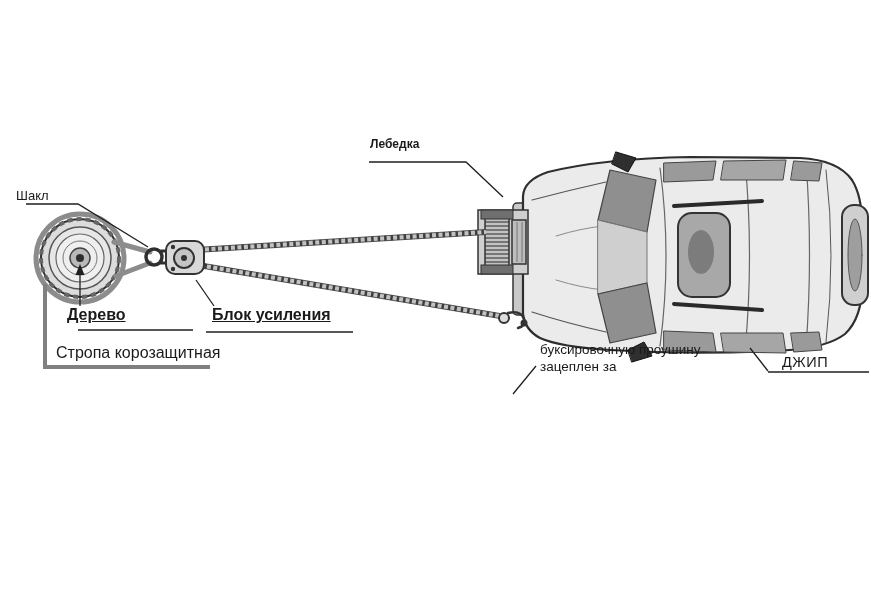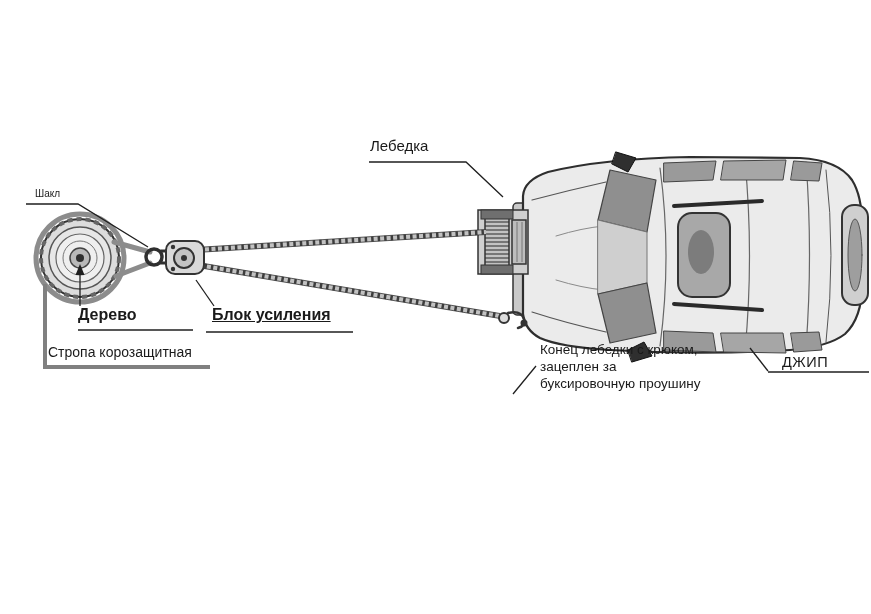--- a/index.html
+++ b/index.html
@@ -19,25 +19,25 @@
     position: absolute;
     left: 0; top: 0;
     width: 871px;
     height: 614px;
   }
   .label {
     position: absolute;
     color: #1a1a1a;
     white-space: nowrap;
   }
-  .label-shackle { left: 35px;  top: 188px; font-size: 10px; }
-  .label-winch   { left: 370px; top: 137px; font-size: 15px; }
-  .label-tree    { left: 78px;  top: 306px; font-size: 16px; font-weight: 700; }
+  .label-shackle { left: 16px;  top: 188px; font-size: 13px; }
+  .label-winch   { left: 370px; top: 137px; font-size: 12px; font-weight: bold; }
+  .label-tree    { left: 67px;  top: 306px; font-size: 16px; font-weight: 700; text-decoration: underline; }
   .label-block   { left: 212px; top: 306px; font-size: 16px; font-weight: 700; text-decoration: underline; }
-  .label-strap   { left: 48px;  top: 344px; font-size: 14px; }
+  .label-strap   { left: 56px;  top: 344px; font-size: 16px; }
   .label-jeep    { left: 782px; top: 354px; font-size: 14.5px; font-weight: 400; letter-spacing: .5px; }
   .hook-note {
     position: absolute;
     left: 540px; top: 341px;
     font-size: 13.5px;
     line-height: 17px;
     color: #1a1a1a;
     white-space: nowrap;
   }
 </style>
@@ -166,18 +166,17 @@
     </g>
   </svg>
 
   <div class="label label-shackle">Шакл</div>
   <div class="label label-winch">Лебедка</div>
   <div class="label label-tree">Дерево</div>
   <div class="label label-block">Блок усиления</div>
   <div class="label label-strap">Стропа корозащитная</div>
   <div class="label label-jeep">ДЖИП</div>
   <div class="hook-note">
-    <div>Конец лебедки с крюком,</div>
+    <div>буксировочную проушину</div>
     <div>зацеплен за</div>
-    <div>буксировочную проушину</div>
   </div>
 
 </div>
 
 </body></html>

